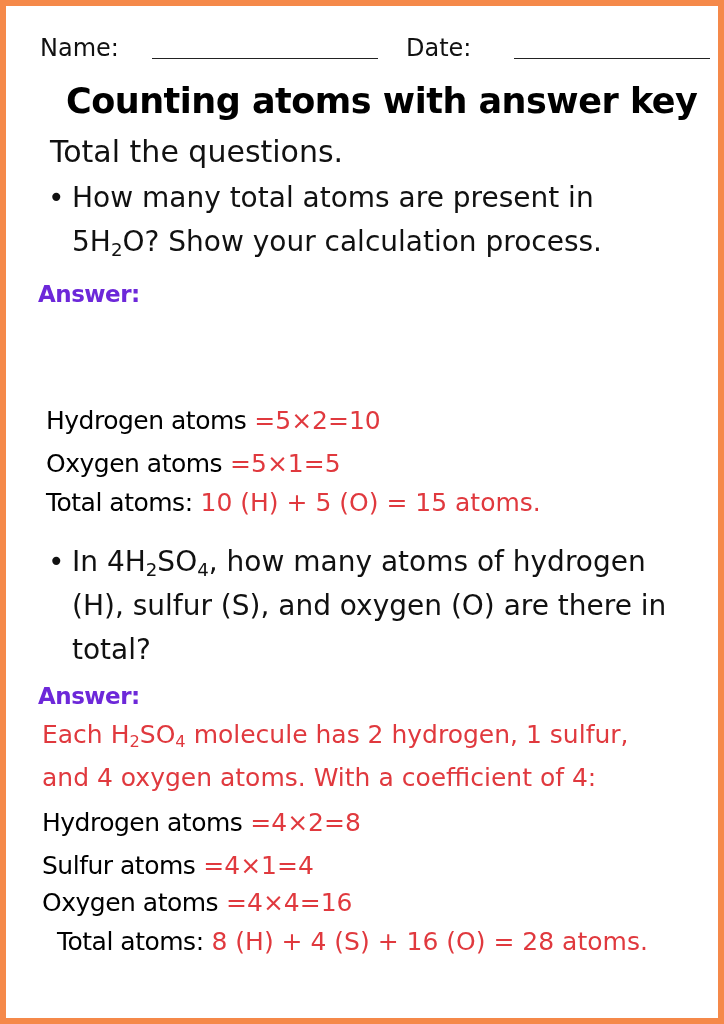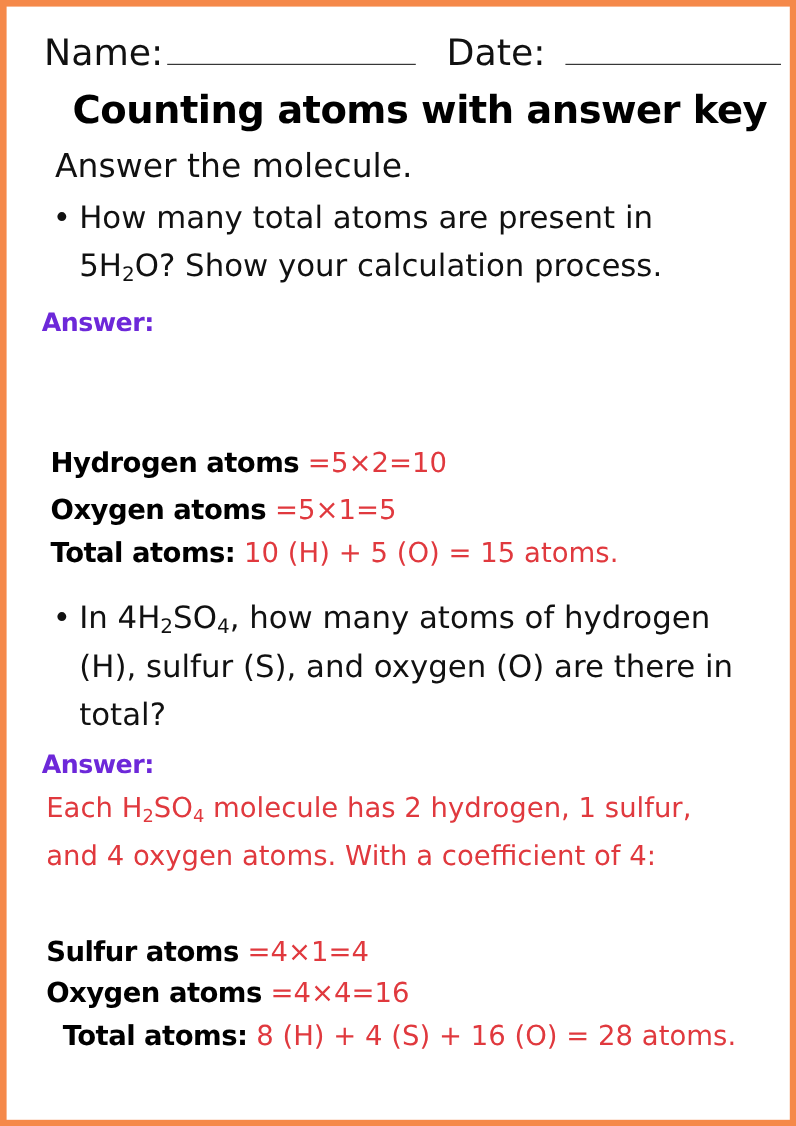--- a/index.html
+++ b/index.html
@@ -12,60 +12,60 @@
     .page {
       position: absolute; left: 0; top: 0;
       width: 724px; height: 1024px;
       box-sizing: border-box;
       border: 6px solid #f5894a;
       background: #ffffff;
     }
     .header-row {
       position: absolute; top: 22px; left: 34px; right: 20px;
       height: 40px;
-      font-size: 33px; color: #111;
+      font-size: 24px; color: #111;
     }
     .field-label { position: absolute; top: 0; line-height: 40px; }
     .field-line { position: absolute; top: 30px; border-bottom: 1.5px solid #222; height: 0; }
     .title {
       position: absolute; top: 70px; left: 44px;
       font-size: 35px; font-weight: bold; color: #000;
       letter-spacing: -0.5px; line-height: 50px;
       white-space: nowrap;
       margin-left: 16px;
     }
     .instructions {
       position: absolute; top: 124px; left: 44px;
       font-size: 30px; color: #111; line-height: 44px;
     }
     .q { position: absolute; left: 42px; font-size: 28px; color: #111; line-height: 44px; }
     .q .bullet { position: absolute; left: 0; top: 0; }
     .q .text { display: block; padding-left: 24px; }
     .lbl { position: absolute; font-weight: bold; color: #6d28d9; font-size: 23px; letter-spacing: -0.5px; line-height: 36px; }
     .line { position: absolute; left: 40px; font-size: 25px; line-height: 40px; white-space: nowrap; }
-    .line .k { font-weight: bold; color: #000; letter-spacing: -0.5px; text-align: center; }
+    .line .k { font-weight: normal; color: #000; letter-spacing: -0.5px; text-align: center; }
     .line .v { color: #e0393e; text-align: center; }
     .para { position: absolute; left: 42px; font-size: 25px; line-height: 43px; color: #e0393e; width: 650px; }
     sub { font-size: 0.65em; vertical-align: -0.25em; line-height: 0; }
   </style>
 </head>
 <body>
 
 <div class="page">
 
   <div class="header-row">
     <span class="field-label" style="left:0;">Name:</span>
     <span class="field-line" style="left:112px; width:226px;"></span>
     <span class="field-label" style="left:366px;">Date:</span>
     <span class="field-line" style="left:474px; width:196px;"></span>
   </div>
 
   <div class="title">Counting atoms with answer key</div>
 
-  <div class="instructions">Answer the molecule.</div>
+  <div class="instructions">Total the questions.</div>
 
   <div class="q" style="top:170px;">
     <span class="bullet">•</span>
     <span class="text">How many total atoms are present in</span>
     <span class="text"><span>5H</span><sub>2</sub><span>O? Show your calculation process.</span></span>
   </div>
 
   <div class="lbl" style="top:270px; left:32px;">Answer:</div>
 
 
@@ -80,17 +80,18 @@
     <span class="text">total?</span>
   </div>
 
   <div class="lbl" style="top:672px; left:32px;">Answer:</div>
 
   <div class="para" style="top:707px; left:36px;">
     <div><span>Each H</span><sub>2</sub><span>SO</span><sub>4</sub><span> molecule has 2 hydrogen, 1 sulfur,</span></div>
     <div>and 4 oxygen atoms. With a coefficient of 4:</div>
   </div>
 
+  <div class="line" style="top:797px; left:36px;"><span class="k">Hydrogen atoms</span><span class="v"> =4×2=8</span></div>
   <div class="line" style="top:840px; left:36px;"><span class="k">Sulfur atoms</span><span class="v"> =4×1=4</span></div>
   <div class="line" style="top:877px; left:36px;"><span class="k">Oxygen atoms</span><span class="v"> =4×4=16</span></div>
   <div class="line" style="top:916px; left:51px;"><span class="k">Total atoms:</span><span class="v"> 8 (H) + 4 (S) + 16 (O) = 28 atoms.</span></div>
 
 </div>
 
 </body></html>

